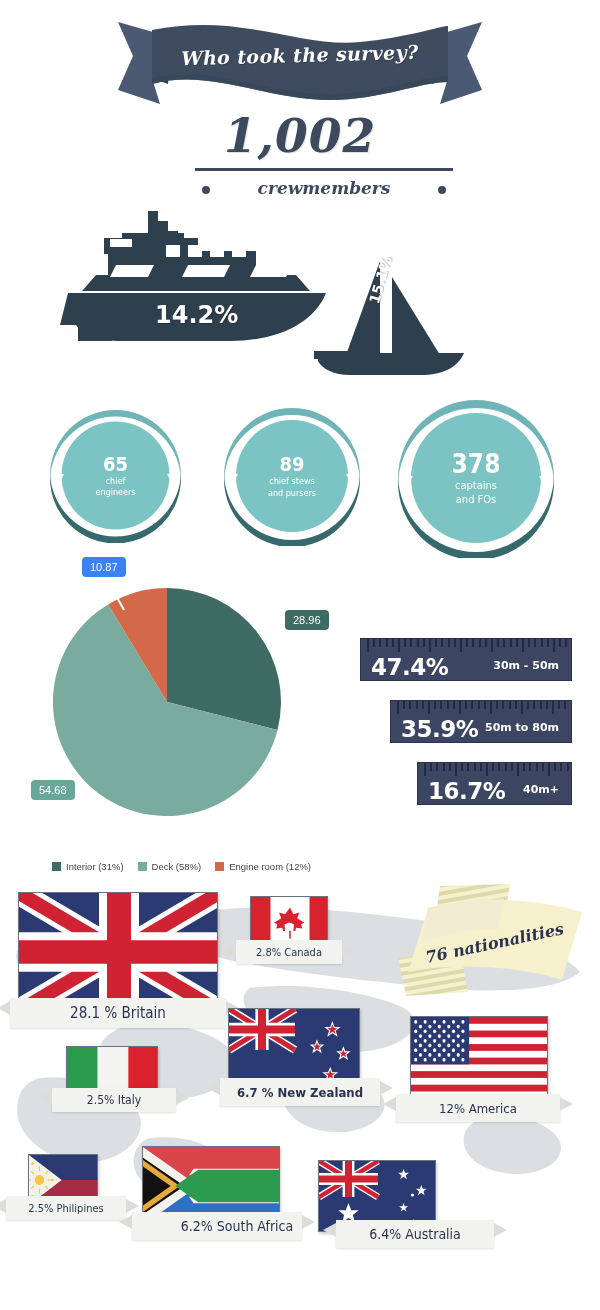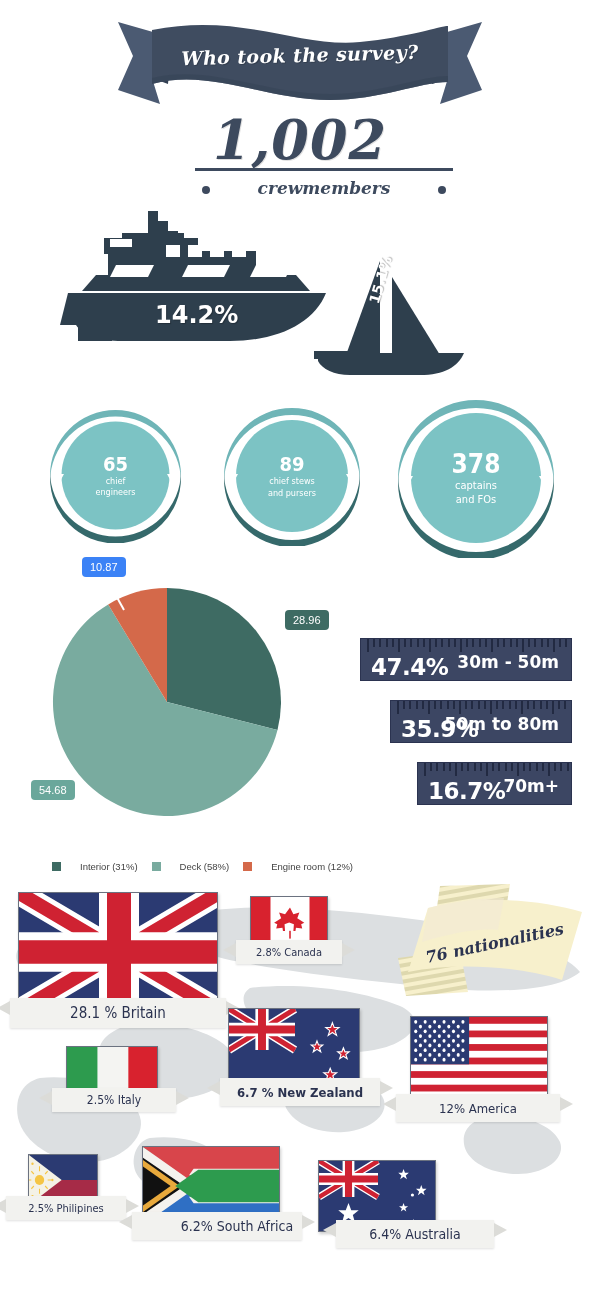--- a/index.html
+++ b/index.html
@@ -24,21 +24,21 @@
     transform: rotate(-1.6deg);
     padding-bottom: 6px;
   }
 
   
   .big-number {
     position: absolute; left: 0; top: 108px; width: 600px;
     text-align: center;
     font-family: "DejaVu Serif", serif;
     font-style: italic; font-weight: bold;
-    font-size: 54px; color: #3d4a5e;
+    font-size: 47px; color: #3d4a5e;
     letter-spacing: 1px;
     text-shadow: 1px 1px 0 rgba(0,0,0,.12);
   }
   .rule-block { position: absolute; left: 195px; top: 168px; width: 258px; }
   .rule-line { height: 3px; background: #3d4a5e; width: 100%; }
   .rule-row {
     position: relative; height: 28px; margin-top: 3px;
     display: flex; align-items: center; justify-content: center;
   }
   .rule-dot {
@@ -106,32 +106,32 @@
   }
   .ruler .ticks { position: absolute; left: 0; top: 0; width: 100%; height: 14px; overflow: hidden; }
   .ruler .tick { position: absolute; top: 0; width: 2px; background: #222a42; }
   .ruler .pct {
     position: absolute; left: 10px; bottom: 1px; color: #fff;
     font-family: "DejaVu Sans", sans-serif; font-weight: bold; font-size: 23px;
     letter-spacing: -.5px; line-height: 1;
   }
   .ruler .rng {
     position: absolute; right: 12px; bottom: 8px; color: #fff;
-    font-family: "DejaVu Sans", sans-serif; font-weight: bold; font-size: 17px;
+    font-family: "DejaVu Sans", sans-serif; font-weight: bold; font-size: 11px;
   }
   .r1 { top: 8px;   width: 212px; }
   .r2 { top: 70px;  width: 182px; }
   .r3 { top: 132px; width: 155px; }
 
   
   .legend {
     position: absolute; left: 52px; top: 861px;
     display: flex; gap: 14px; align-items: center;
   }
-  .legend-item { display: flex; align-items: center; gap: 19px; }
+  .legend-item { display: flex; align-items: center; gap: 5px; }
   .legend-swatch { width: 9px; height: 9px; display: inline-block; }
   .legend-text { font-size: 9.5px; color: #444; font-family: "Liberation Sans", sans-serif; }
 
   
   .map-area { position: absolute; left: 0; top: 878px; width: 600px; height: 432px; }
   .worldmap { position: absolute; left: 0; top: 0; width: 600px; height: 400px; }
 
   .flagbox { position: absolute; }
   .flag {
     position: relative; border: 1px solid #6b7280;
@@ -407,21 +407,21 @@
           <div class="tick" style="left: 105.2px; height: 8px;"></div>
           <div class="tick" style="left: 111.4px; height: 8px;"></div>
           <div class="tick" style="left: 117.6px; height: 8px;"></div>
           <div class="tick" style="left: 123.8px; height: 8px;"></div>
           <div class="tick" style="left: 130px; height: 13px;"></div>
           <div class="tick" style="left: 136.2px; height: 8px;"></div>
           <div class="tick" style="left: 142.4px; height: 8px;"></div>
           <div class="tick" style="left: 148.6px; height: 8px;"></div>
         </div>
       <span class="pct">16.7%</span>
-      <span class="rng">70m+</span>
+      <span class="rng">40m+</span>
     </div>
   </div>
 
   <div class="legend">
     <span class="legend-item">
       <span class="legend-swatch" style="background:#3e6b63"></span>
       <span class="legend-text">Interior (31%)</span>
     </span>
     <span class="legend-item">
       <span class="legend-swatch" style="background:#79ab9f"></span>

